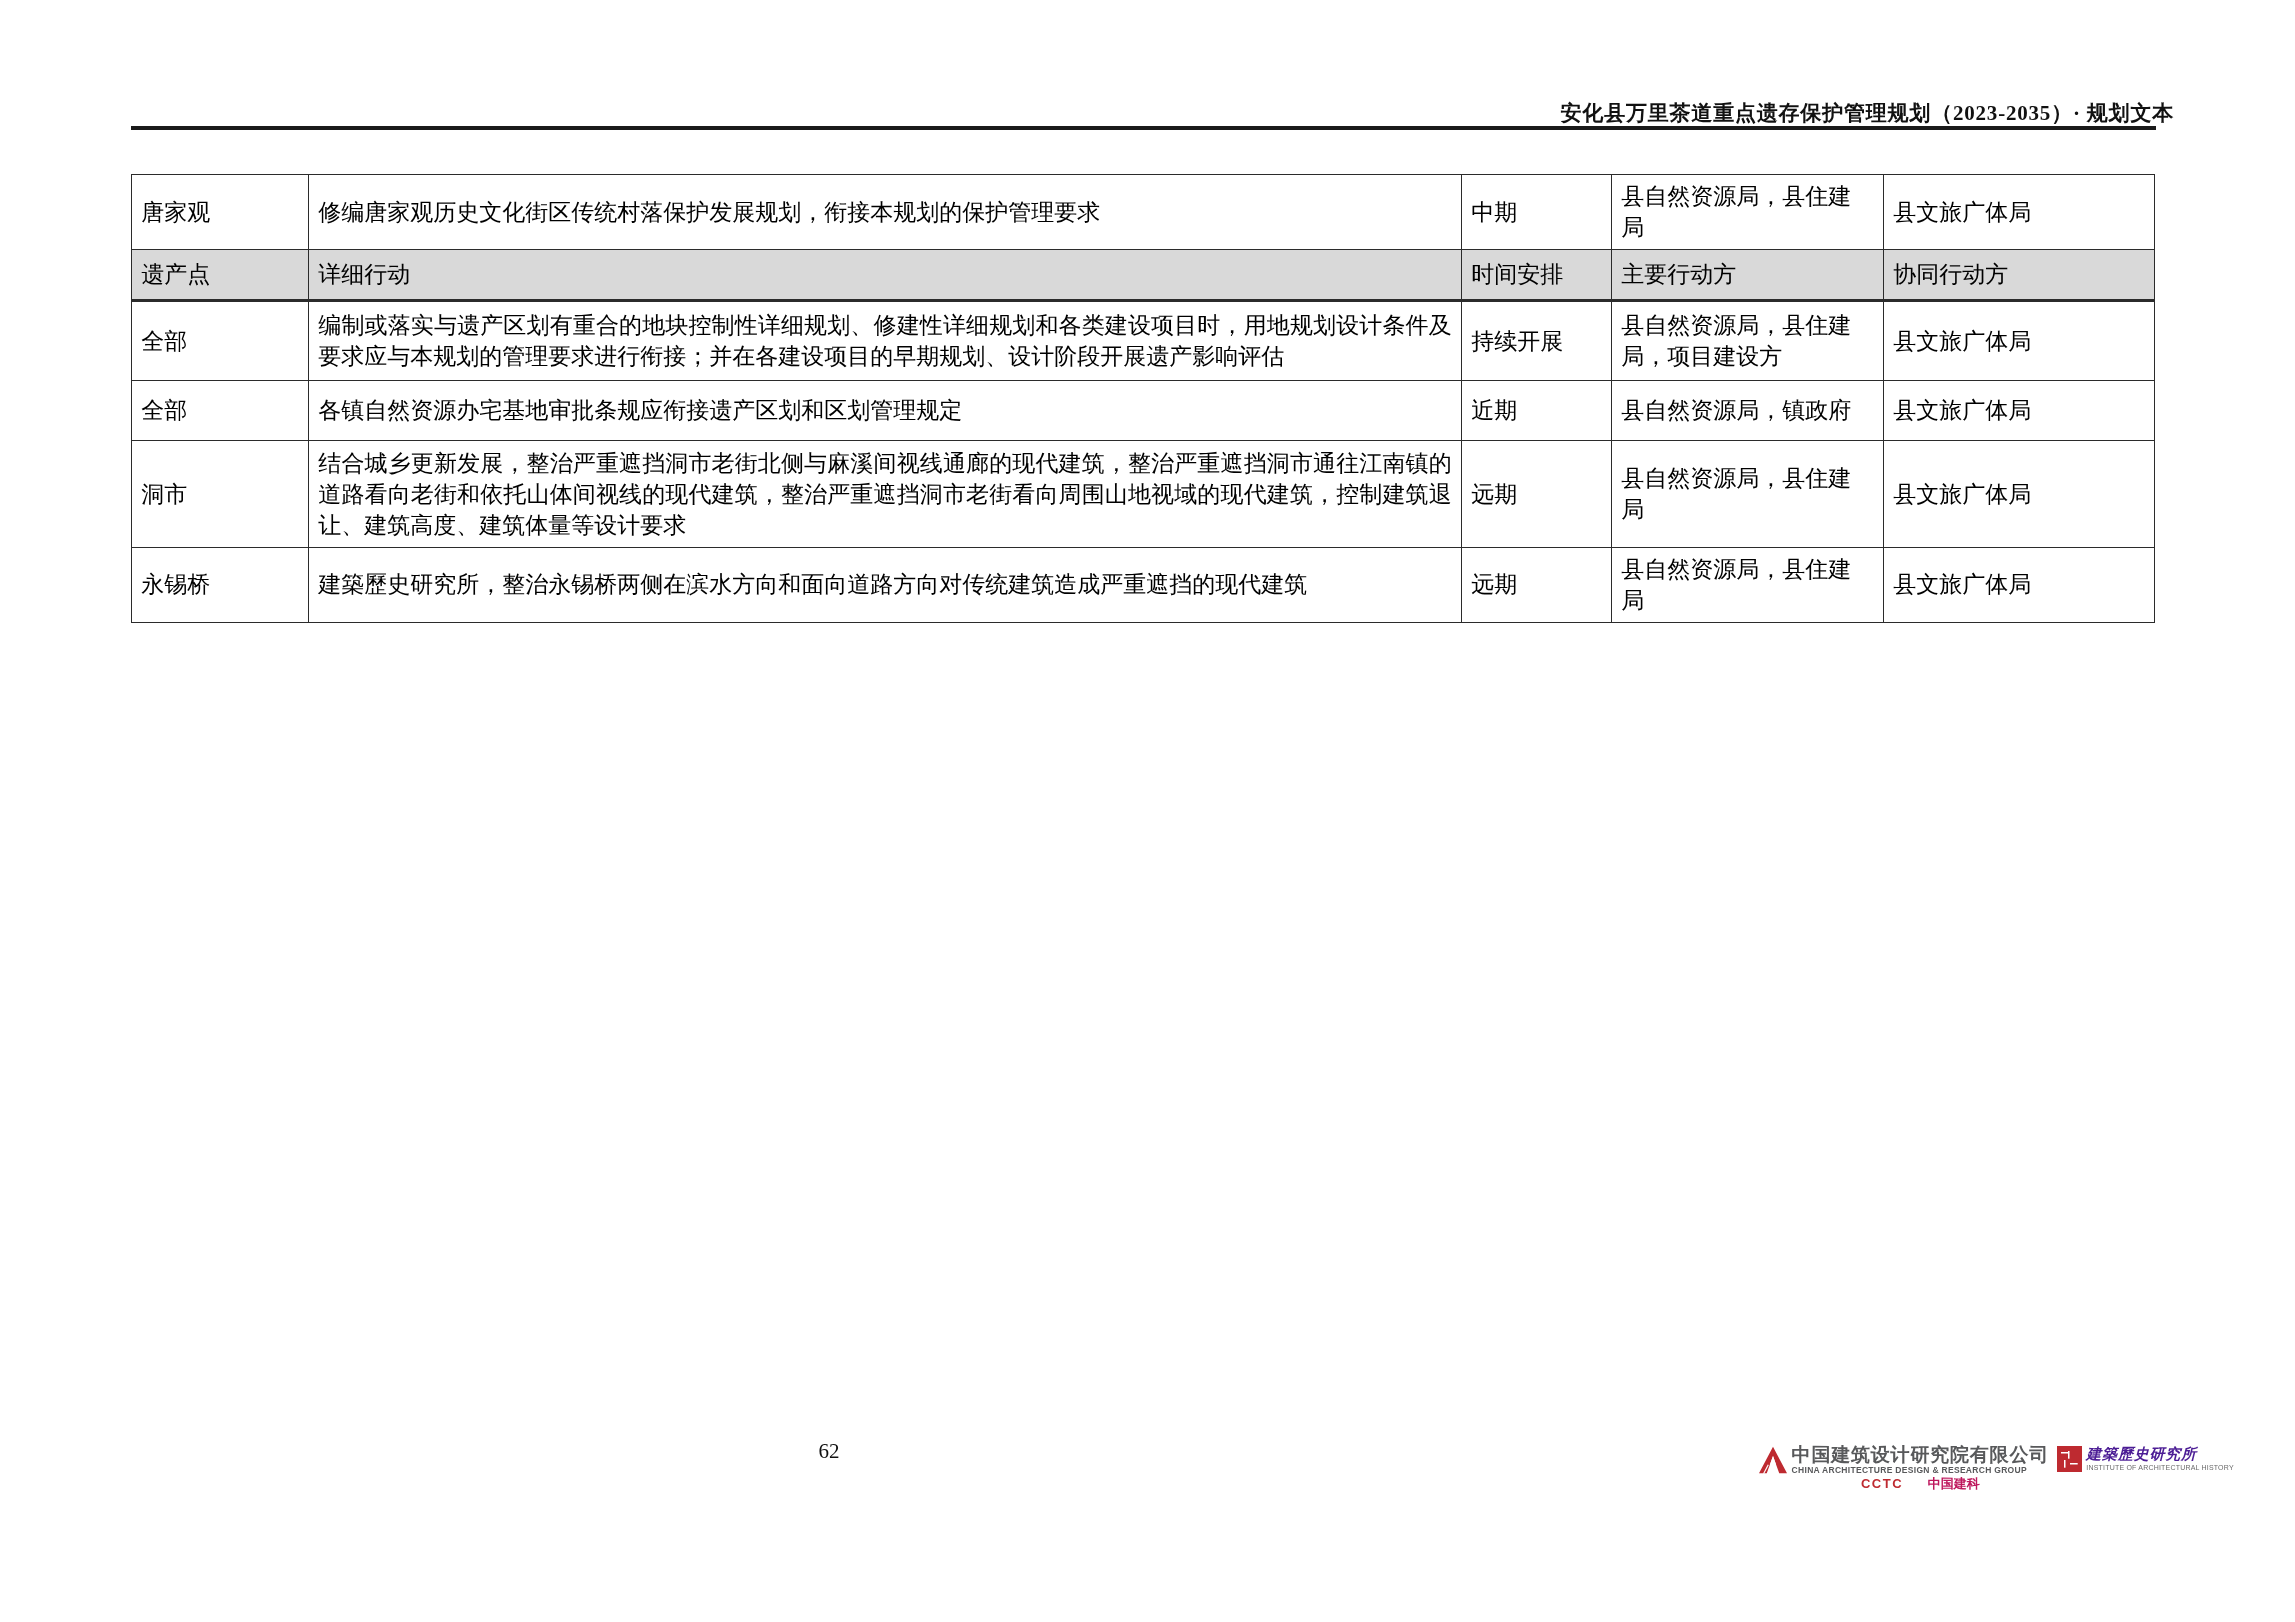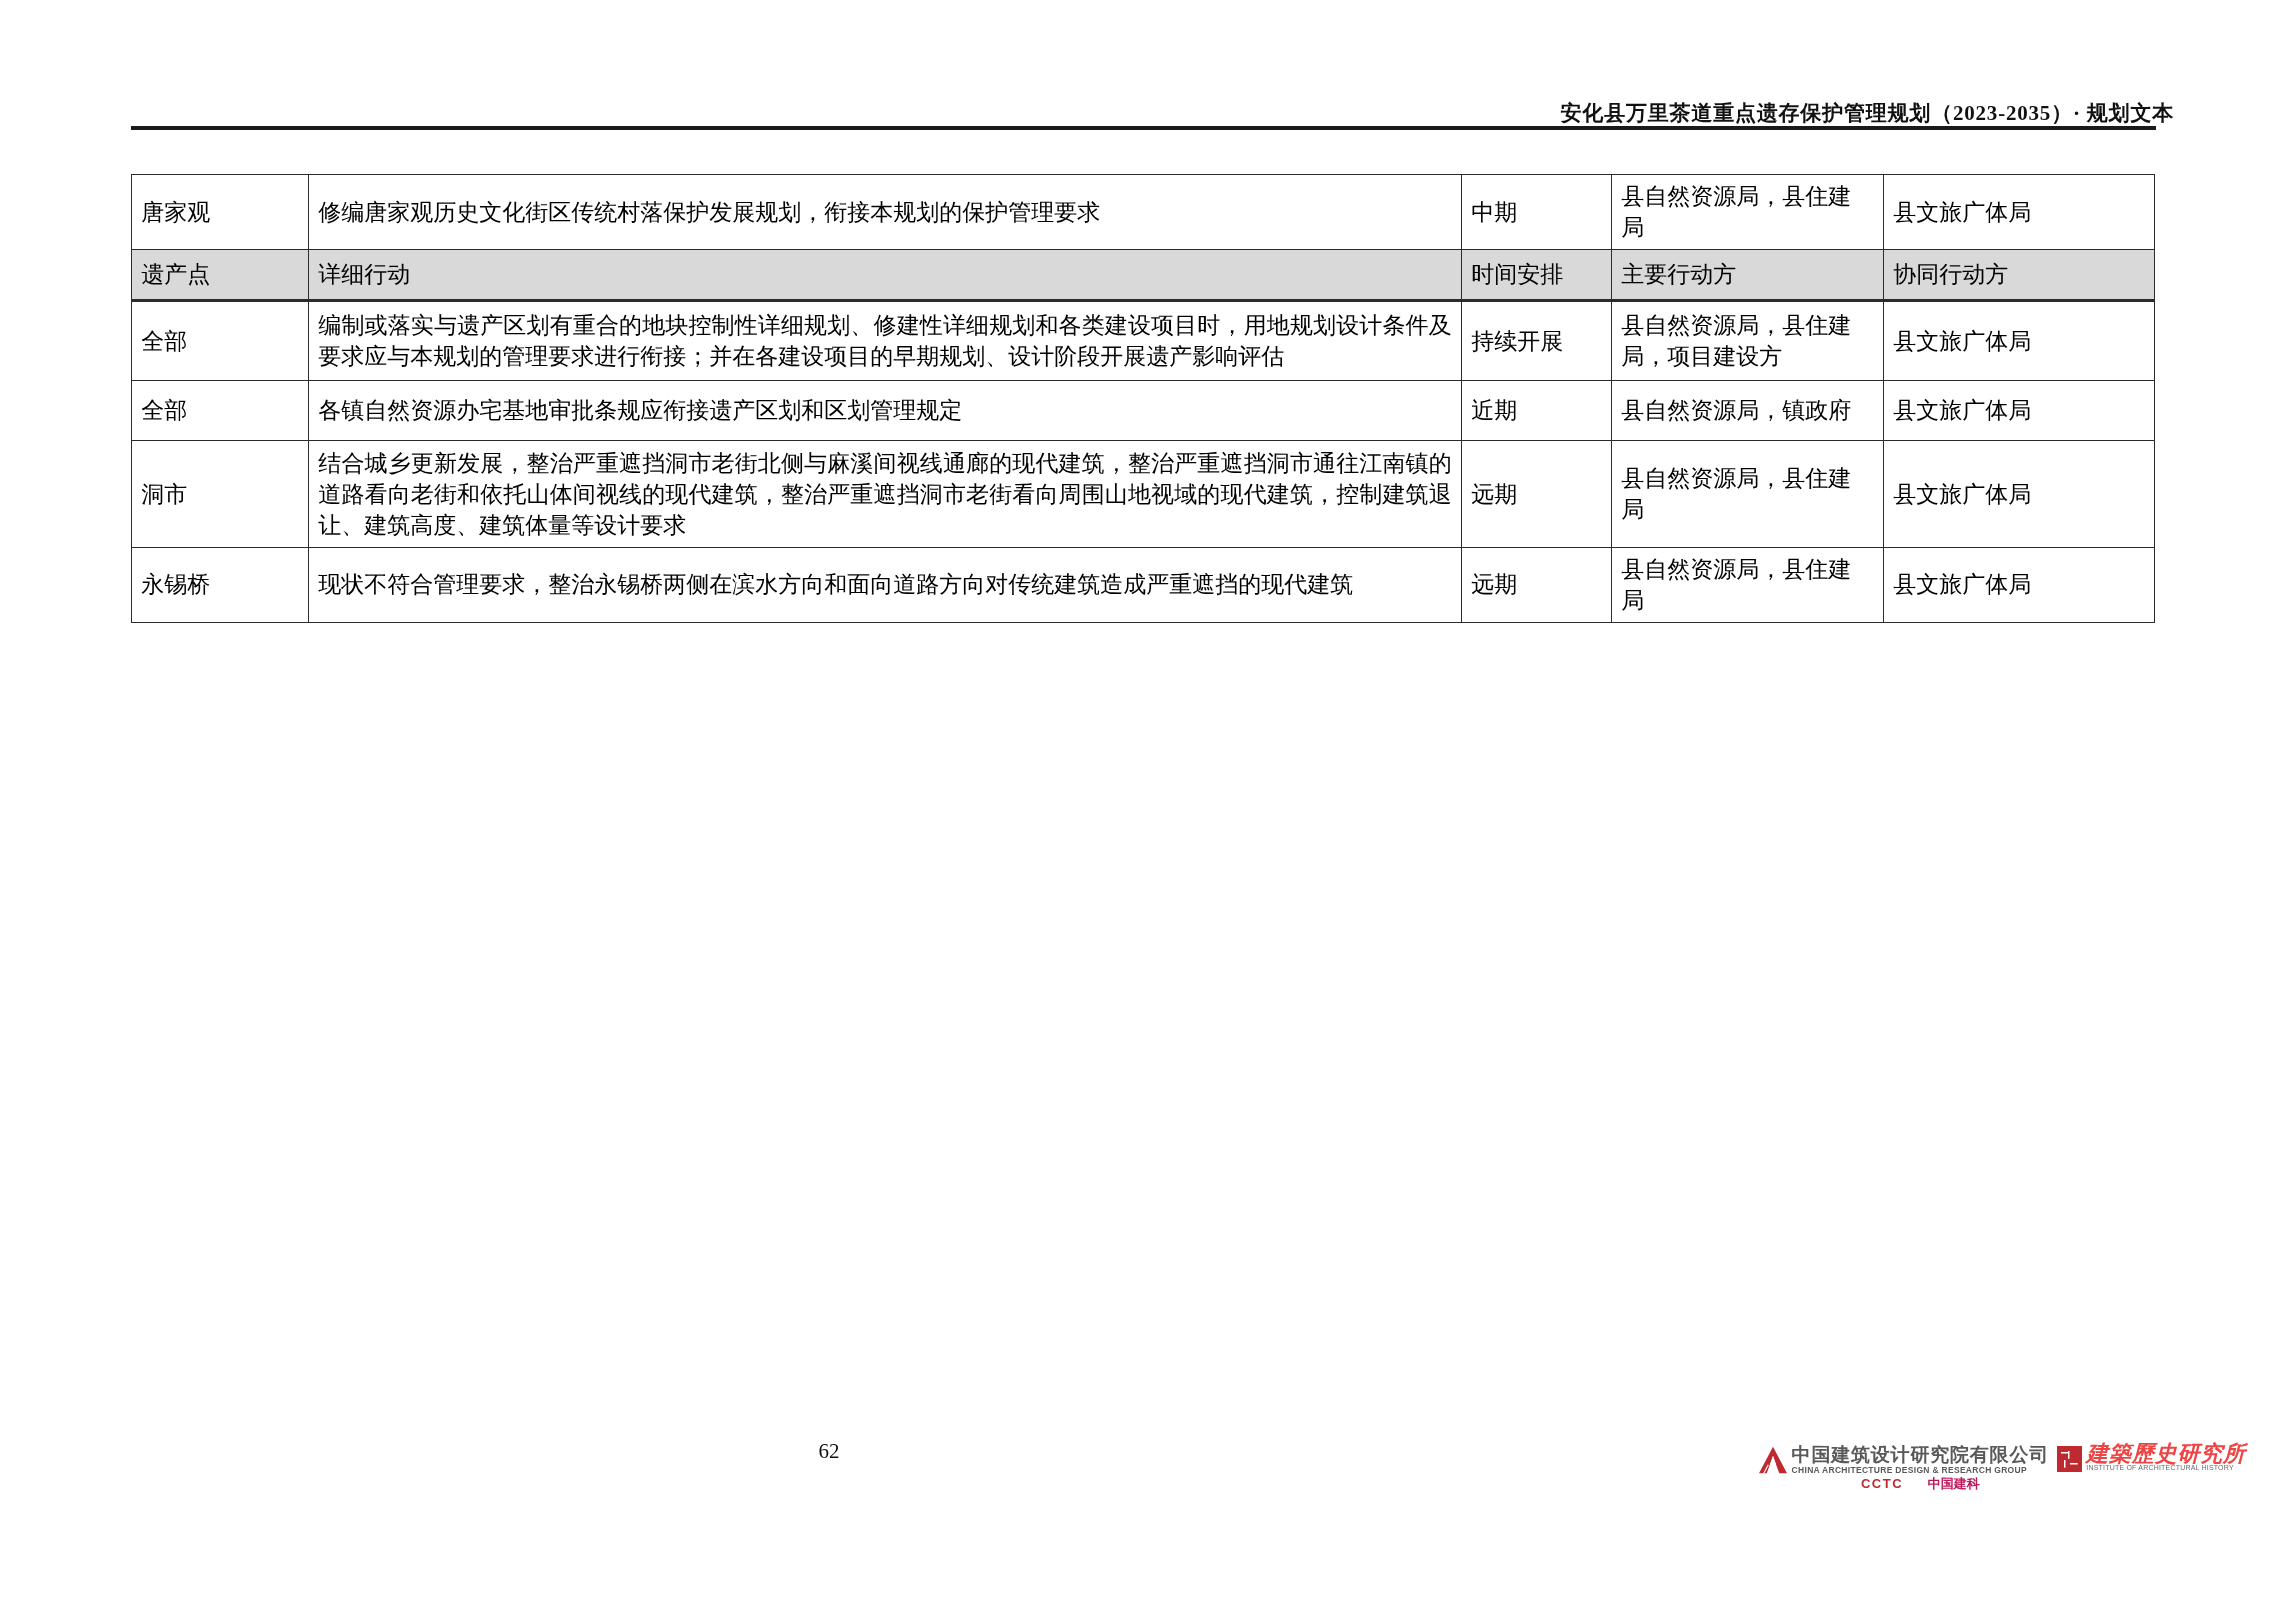--- a/index.html
+++ b/index.html
@@ -142,23 +142,23 @@
       linear-gradient(#fff, #fff);
     background-size: 7.7px 1.5px, 1.5px 7.7px, 7.7px 1.5px, 1.5px 7.7px;
     background-position: 3.9px 6.2px, 11.6px 4.6px, 13px 17px, 7px 14px;
     background-repeat: no-repeat;
   }
   .iah-text { display: flex; flex-direction: column; }
   .iah-cn {
     font-family: "Liberation Serif", "DejaVu Serif", serif;
     font-style: italic;
     font-weight: bold;
-    font-size: 22px;
+    font-size: 15px;
     line-height: 20px;
-    color: #ef4444;
+    color: #4c1d95;
     white-space: nowrap;
     letter-spacing: 0.8px;
   }
   .iah-en {
     font-size: 7px;
     line-height: 8.5px;
     color: #6a6a6a;
     white-space: nowrap;
     letter-spacing: 0.2px;
   }
@@ -218,21 +218,21 @@
       <tr class="r3">
         <td class="cell-site">洞市</td>
         <td class="cell-action">结合城乡更新发展，整治严重遮挡洞市老街北侧与麻溪间视线通廊的现代建筑，整治严重遮挡洞市通往江南镇的道路看向老街和依托山体间视线的现代建筑，整治严重遮挡洞市老街看向周围山地视域的现代建筑，控制建筑退让、建筑高度、建筑体量等设计要求</td>
         <td class="cell-schedule">远期</td>
         <td class="cell-lead">县自然资源局，县住建局</td>
         <td class="cell-support">县文旅广体局</td>
       </tr>
 
       <tr class="r4">
         <td class="cell-site">永锡桥</td>
-        <td class="cell-action">现状不符合管理要求，整治永锡桥两侧在滨水方向和面向道路方向对传统建筑造成严重遮挡的现代建筑</td>
+        <td class="cell-action">建築歷史研究所，整治永锡桥两侧在滨水方向和面向道路方向对传统建筑造成严重遮挡的现代建筑</td>
         <td class="cell-schedule">远期</td>
         <td class="cell-lead">县自然资源局，县住建局</td>
         <td class="cell-support">县文旅广体局</td>
       </tr>
 
     </tbody>
       </table>
   </div>
 
   <div class="page-number">62</div>

